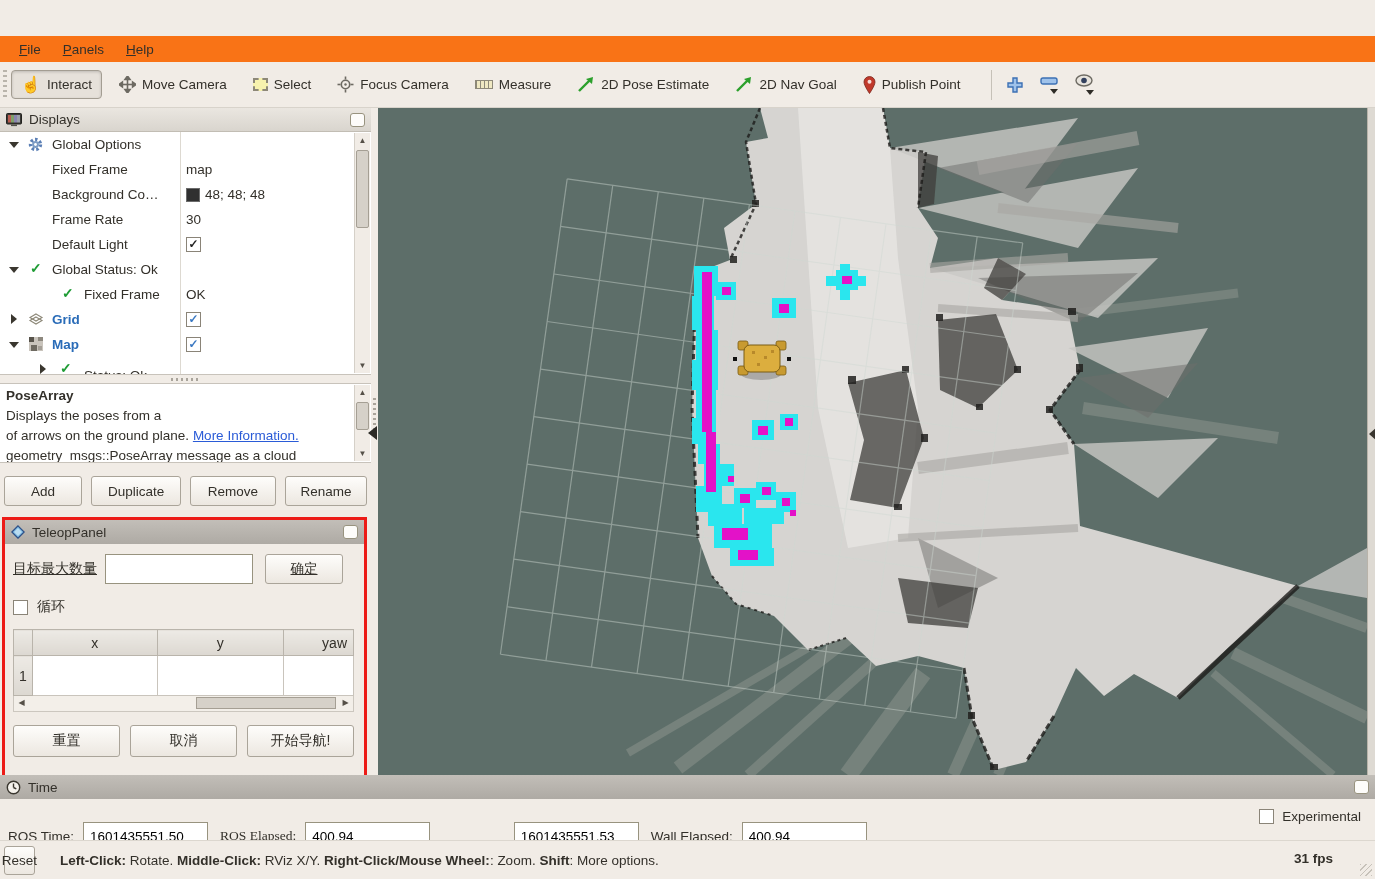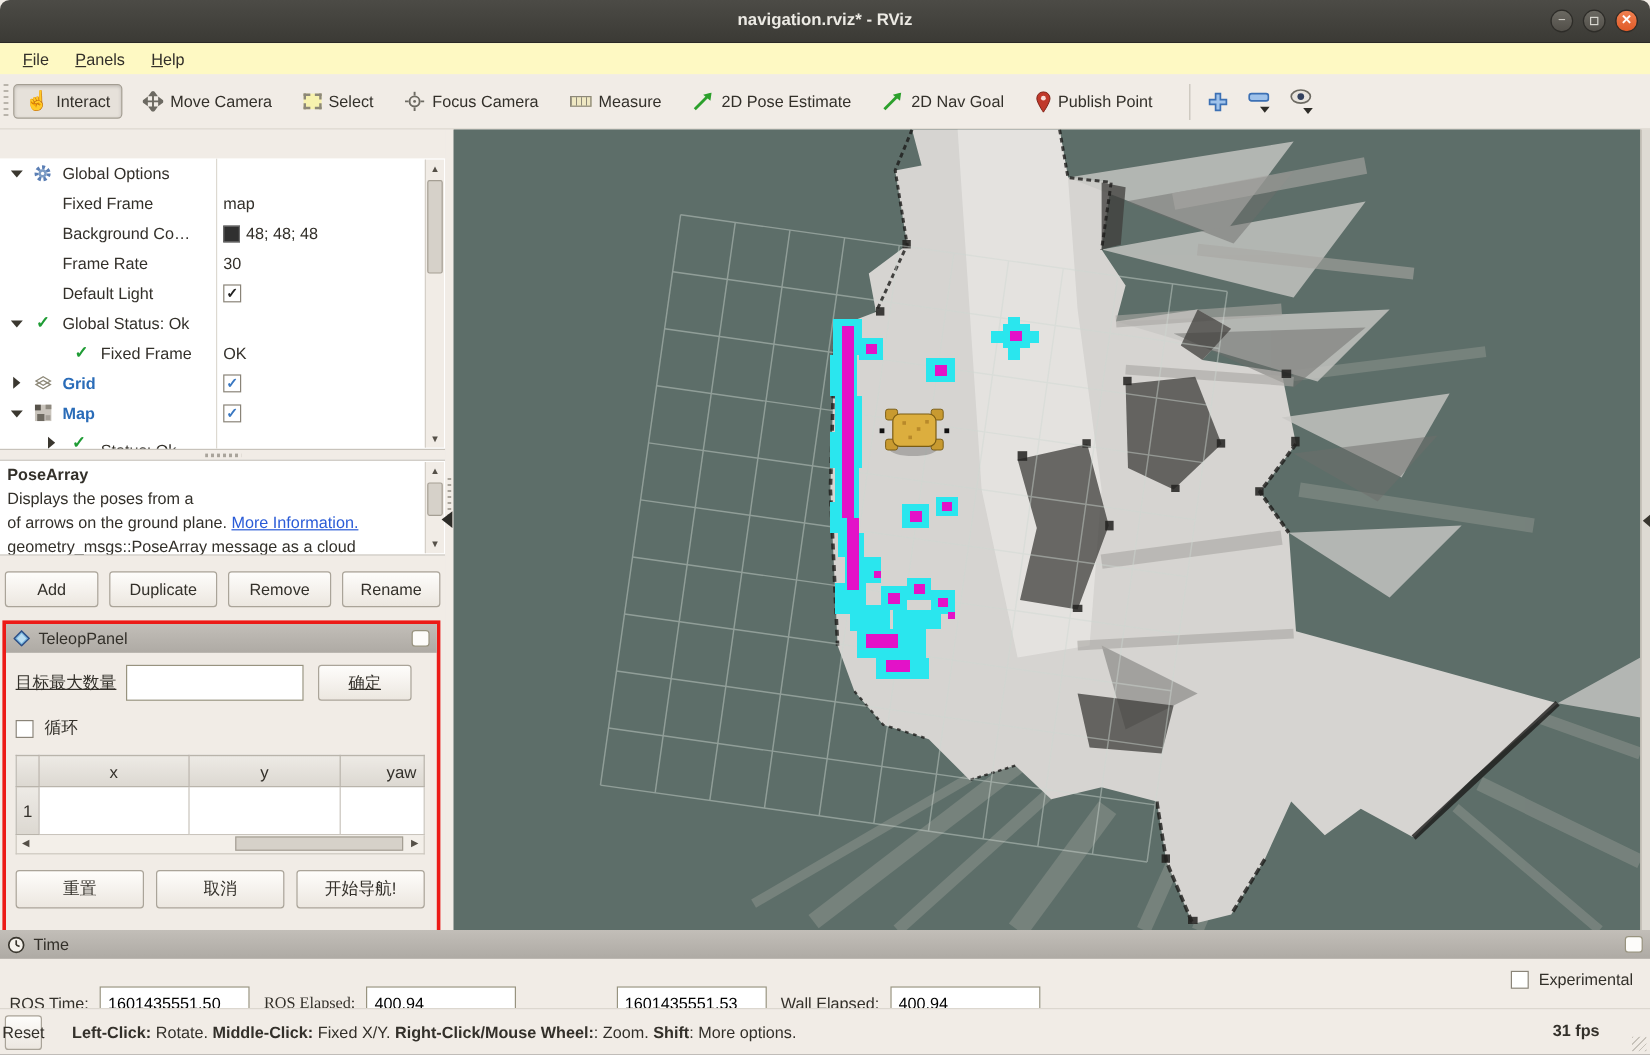--- a/index.html
+++ b/index.html
@@ -14,21 +14,21 @@
     color:#eceae4; font-weight:bold; font-size:14px; }
   #win-controls { position:absolute; right:10px; top:8px; display:flex; gap:8px; }
   .win-btn { width:19px; height:19px; border-radius:50%; font-size:11px; line-height:17px;
     text-align:center; color:#d8d6cf; background:linear-gradient(#6b6962,#524f49);
     border:1px solid #2d2c28; position:relative; }
   .win-btn.close { background:linear-gradient(#f08050,#e05a28); color:#fff; font-weight:bold; }
   .win-btn .sq { position:absolute; left:5px; top:5px; width:7px; height:7px; border:1.5px solid #d8d6cf; }
 
   
   #menubar { position:absolute; left:0; top:36px; width:1375px; height:26px;
-    background:#fef9c3; display:flex; align-items:center; gap:4px; padding-left:10px;
+    background:#f97316; display:flex; align-items:center; gap:4px; padding-left:10px;
     font-size:13.5px; }
   .menu-item { padding:3px 9px; }
   .menu-item .accel { text-decoration:underline; }
 
   
   #toolbar { position:absolute; left:0; top:62px; width:1375px; height:46px;
     background:#f1ece6; border-bottom:1px solid #d8d3cb; display:flex; align-items:center;
     font-size:13.5px; }
   .grip { width:7px; height:30px; margin:0 4px 0 3px;
     background:repeating-linear-gradient(#b9b4ab 0 2px, transparent 2px 5px); width:4px; }
@@ -143,30 +143,20 @@
   #help-text .b { font-weight:bold; }
   #fps { position:absolute; right:42px; top:10px;font-weight:bold; }
   #resize-grip { position:absolute; right:3px; bottom:3px; width:12px; height:12px;
     background:repeating-linear-gradient(135deg,#b5b0a7 0 1px, transparent 1px 4px); opacity:.7; }
 </style>
 </head>
 <body>
 
 <div id="app">
 
-  <div id="titlebar">
-    <div id="title-text">navigation.rviz* - RViz</div>
-    <div id="win-controls">
-      <div class="win-btn"><span>−</span></div>
-      <div class="win-btn">
-          <span class="sq"></span>
-        </div>
-      <div class="win-btn close"><span>✕</span></div>
-    </div>
-  </div>
 
   <div id="menubar">
     <div class="menu-item"><span class="accel">F</span><span>ile</span></div>
     <div class="menu-item"><span class="accel">P</span><span>anels</span></div>
     <div class="menu-item"><span class="accel">H</span><span>elp</span></div>
   </div>
 
   <div id="toolbar">
     <div class="grip"></div>
     <div class="tool active">
@@ -243,20 +233,32 @@
     <div class="tb-icon-btn">
       <svg width="20" height="13" viewBox="0 0 20 13">
         <ellipse cx="10" cy="6.5" rx="8" ry="5.5" fill="#e8e4dd" stroke="#6d6a62" stroke-width="1.4"></ellipse>
         <circle cx="10" cy="6.5" r="2.8" fill="#33415e"></circle>
       </svg>
       <div class="caret"></div>
     </div>
   </div>
 
   <div id="left-panel">
+    <div class="panel-header-light">
+      <svg width="16" height="14" viewBox="0 0 16 14">
+        <rect x="0.5" y="0.5" width="15" height="10.5" rx="1" fill="#3a3935" stroke="#23221f"></rect>
+        <rect x="2" y="2" width="3" height="7.5" fill="#b85c50"></rect>
+        <rect x="5" y="2" width="3" height="7.5" fill="#7fa06a"></rect>
+        <rect x="8" y="2" width="3" height="7.5" fill="#8a84b0"></rect>
+        <rect x="11" y="2" width="3" height="7.5" fill="#9aa0a8"></rect>
+        <rect x="5" y="11.5" width="6" height="1.6" fill="#55534d"></rect>
+      </svg>
+      <span>Displays</span>
+      <span class="float-btn"></span>
+    </div>
 
     <div id="tree">
       <div class="col-div"></div>
 
       <div class="tree-row">
         <span class="tri-down" style="left:9px;"></span>
         <svg style="position:absolute;left:28px;top:5px;" width="15" height="15" viewBox="0 0 15 15">
           <circle cx="7.5" cy="7.5" r="5" fill="none" stroke="#5b7fb5" stroke-width="3.4" stroke-dasharray="2.4 2.1"></circle>
           <circle cx="7.5" cy="7.5" r="3.4" fill="#7d9cc4"></circle>
           <circle cx="7.5" cy="7.5" r="1.4" fill="#fff"></circle>
@@ -618,19 +620,19 @@
     </div>
     <div id="experimental">
       <span class="checkbox"></span>
       <span>Experimental</span>
     </div>
   </div>
 
   <div id="statusbar">
     <div class="btn" id="reset-btn">Reset</div>
     <div id="help-text">
-      <span class="b">Left-Click:</span><span> Rotate. </span><span class="b">Middle-Click:</span><span> Fixed X/Y. </span><span class="b">Right-Click/Mouse Wheel:</span><span>: Zoom. </span><span class="b">Shift</span><span>: More options.</span>
+      <span class="b">Left-Click:</span><span> Rotate. </span><span class="b">Middle-Click:</span><span> RViz X/Y. </span><span class="b">Right-Click/Mouse Wheel:</span><span>: Zoom. </span><span class="b">Shift</span><span>: More options.</span>
     </div>
     <div id="fps">31 fps</div>
     <div id="resize-grip"></div>
   </div>
 
 </div>
 
 </body></html>

